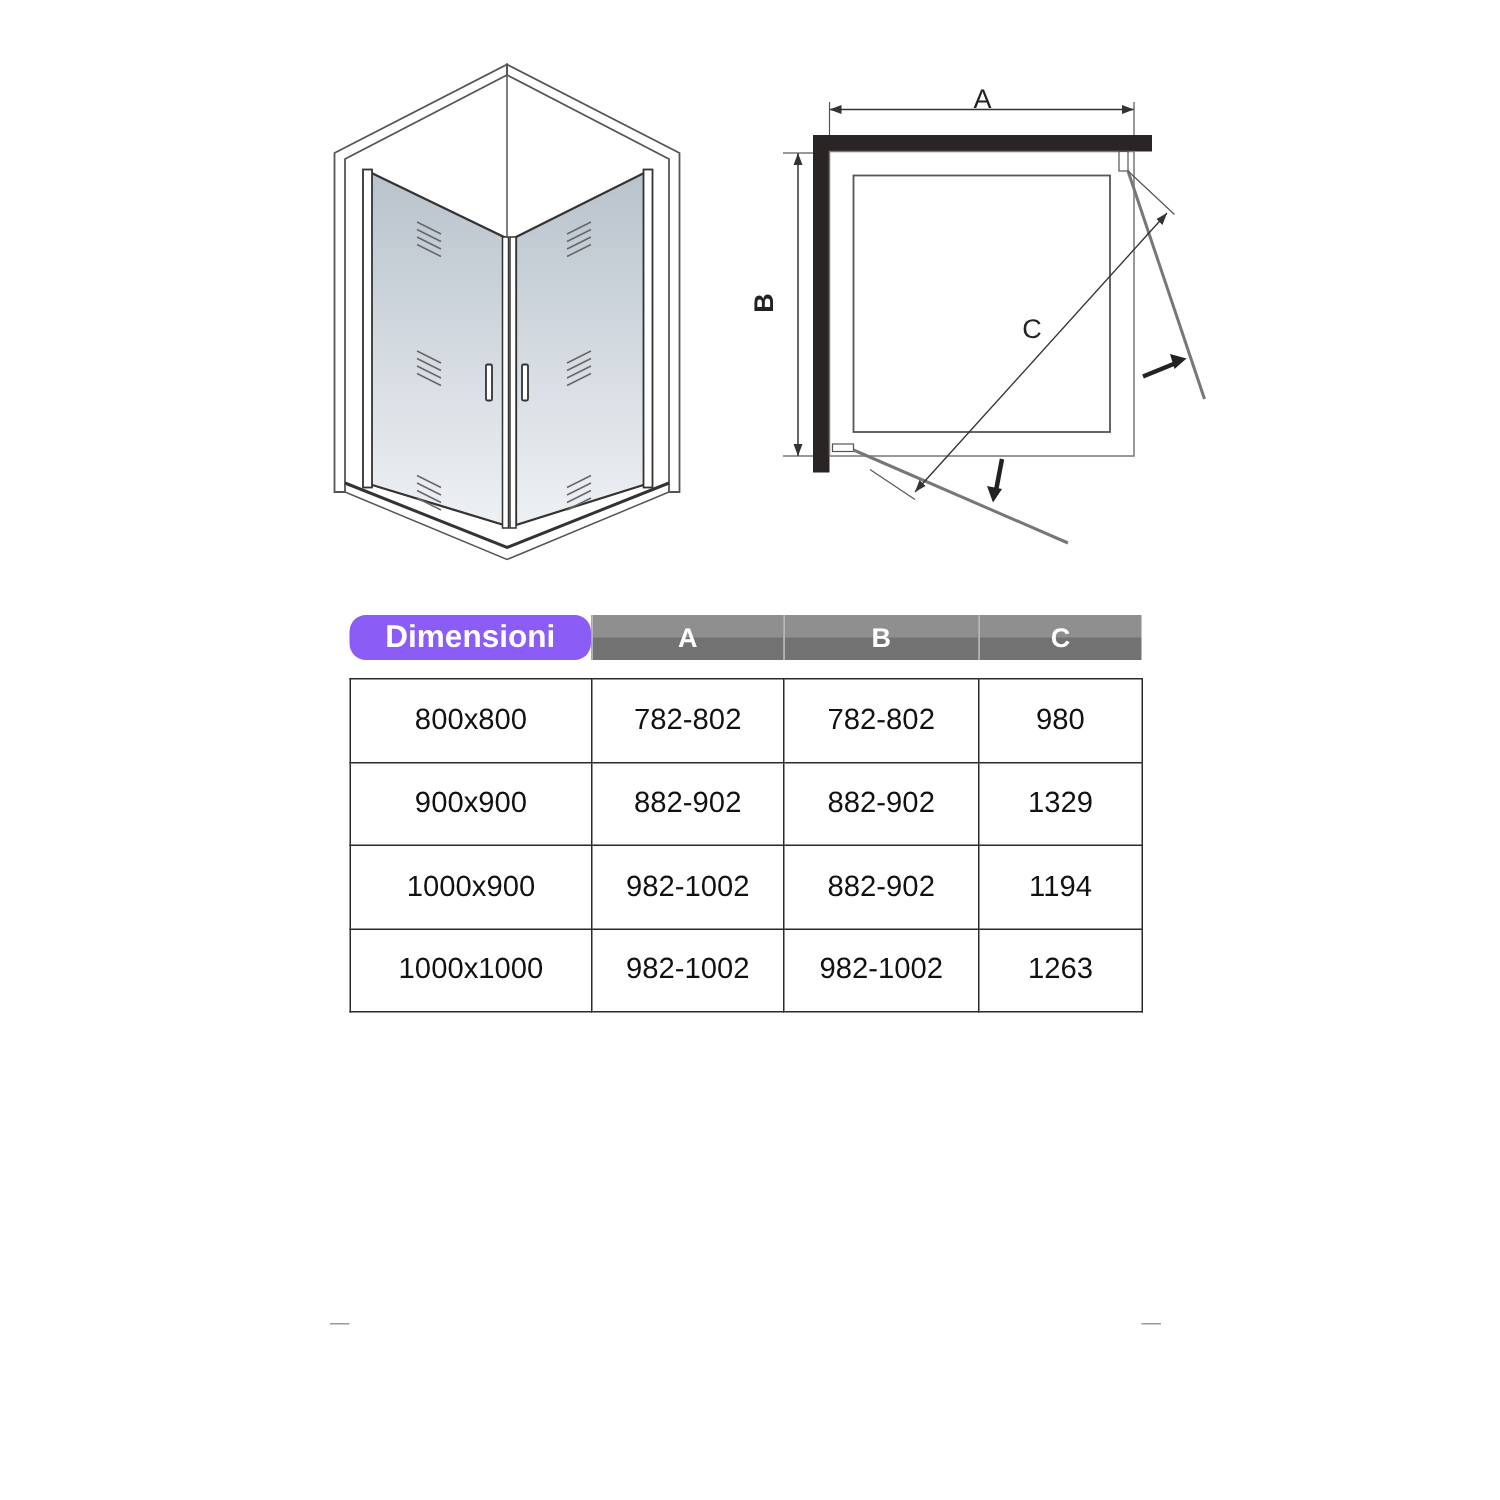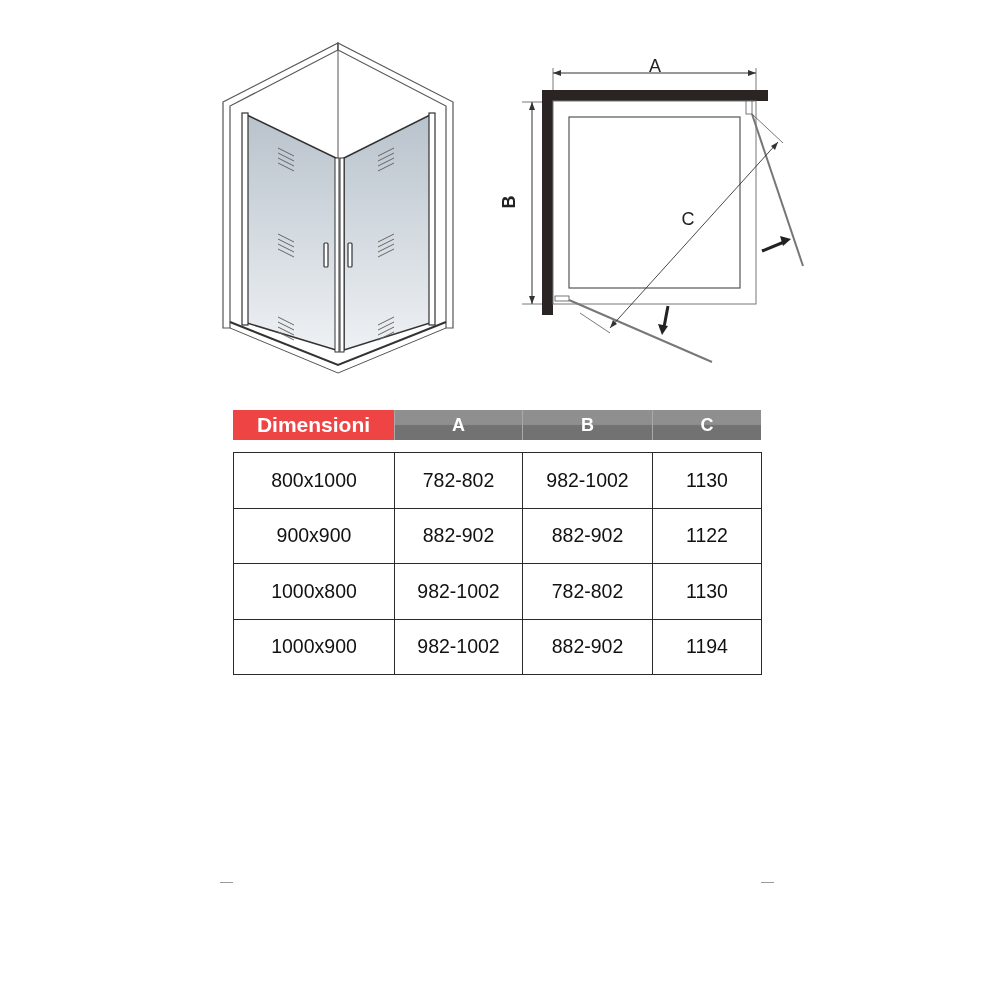--- a/index.html
+++ b/index.html
@@ -2,21 +2,21 @@
 <html><head>
   <meta charset="utf-8">
   <style>
     html, body { margin: 0; padding: 0; background: #ffffff; }
     body { width: 1000px; height: 1000px; position: relative; overflow: hidden; font-family: "Liberation Sans", sans-serif; }
     .abs { position: absolute; }
     #iso { left: 210px; top: 30px; }
     #plan { left: 500px; top: 50px; }
     .hdr { position: absolute; top: 410px; height: 30px; display: flex; }
     .hdr .cell { height: 30px; display: flex; align-items: center; justify-content: center; color: #fff; font-weight: bold; box-sizing: border-box; }
-    .hdr .dim { background: #ef4444; font-size: 21px; width: 161px; }
+    .hdr .dim { background: #8b5cf6; font-size: 21px; width: 161px; border-radius: 11px; }
     .hdr .col { background: linear-gradient(#8f8f8f 0%, #8f8f8f 48%, #727272 52%, #727272 100%); font-size: 18px; border-left: 1px solid #a9a9a9; }
     table.dims { position: absolute; left: 233px; top: 452px; border-collapse: collapse; }
     table.dims td { border: 1.5px solid #2a2a2a; height: 54.5px; text-align: center; font-size: 19.5px; color: #111; padding: 0; }
     .tick { position: absolute; height: 1px; background: #9a9a9a; }
   </style>
 </head>
 <body>
 
 <svg id="iso" class="abs" width="260" height="350" viewBox="0 0 260 350">
   <defs>
@@ -126,37 +126,37 @@
 
 <table class="dims">
   <colgroup>
       <col style="width:161px">
       <col style="width:128px">
       <col style="width:130px">
       <col style="width:109px">
     </colgroup>
   <tbody>
     <tr>
-        <td>800x1000</td>
+        <td>800x800</td>
         <td>782-802</td>
-        <td>982-1002</td>
-        <td>1130</td>
+        <td>782-802</td>
+        <td>980</td>
       </tr>
     <tr>
         <td>900x900</td>
         <td>882-902</td>
         <td>882-902</td>
-        <td>1122</td>
-      </tr>
-    <tr>
-        <td>1000x800</td>
-        <td>982-1002</td>
-        <td>782-802</td>
-        <td>1130</td>
+        <td>1329</td>
       </tr>
     <tr>
         <td>1000x900</td>
         <td>982-1002</td>
         <td>882-902</td>
         <td>1194</td>
       </tr>
+    <tr>
+        <td>1000x1000</td>
+        <td>982-1002</td>
+        <td>982-1002</td>
+        <td>1263</td>
+      </tr>
   </tbody>
 </table>
 
 </body></html>

